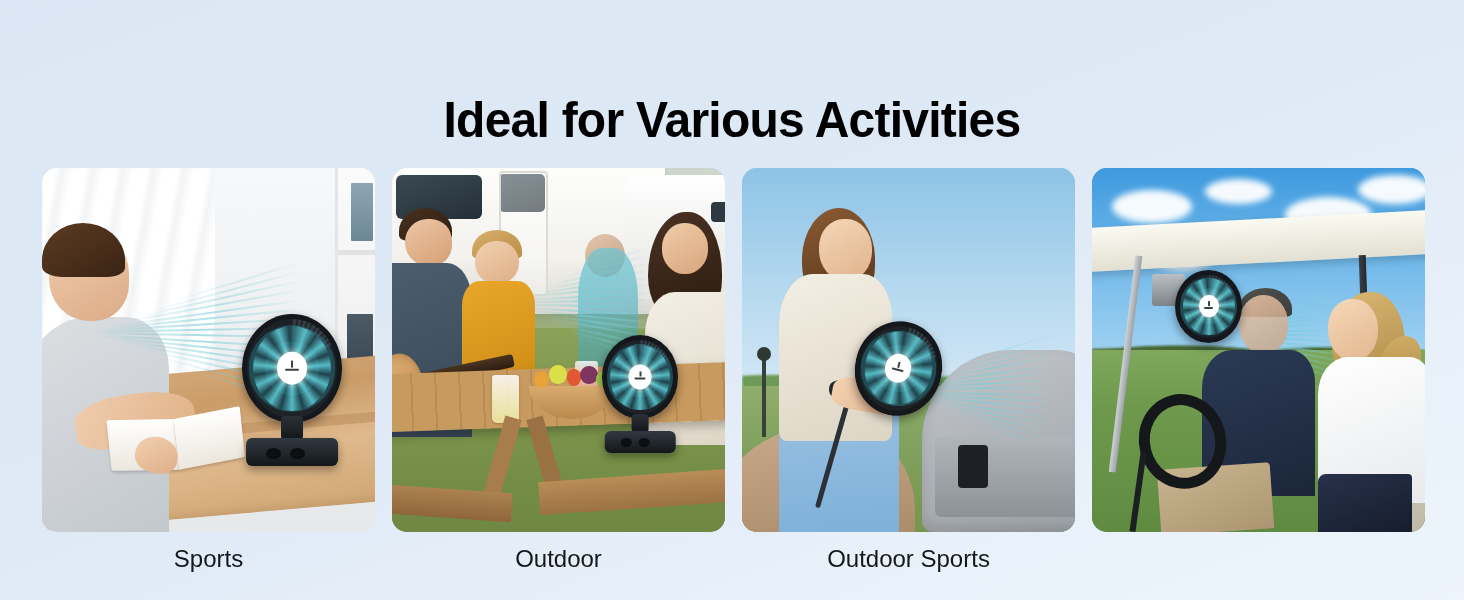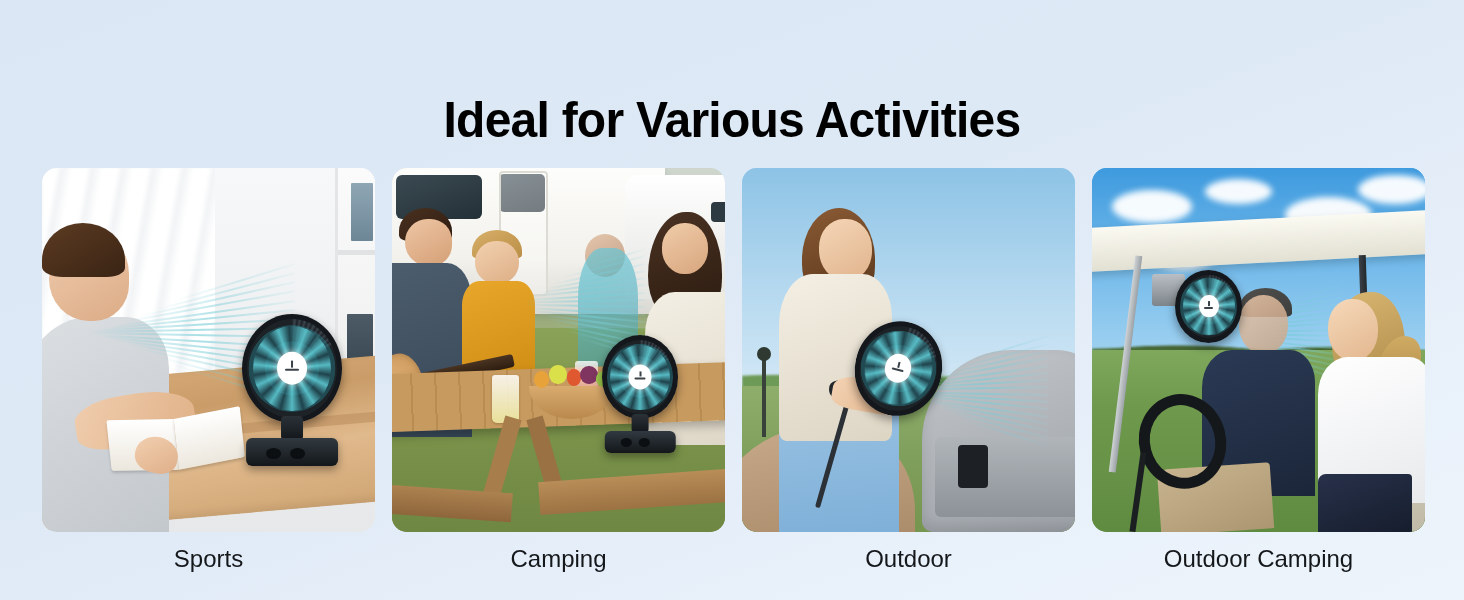--- a/index.html
+++ b/index.html
@@ -740,18 +740,17 @@
           <div class="fan-blades"></div>
           <div class="fan-hub"></div>
         </div>
       </div>
     </div>
 
   </div>
 
   <div class="captions">
     <div class="caption">Sports</div>
-    <div class="caption">Camping</div>
     <div class="caption">Outdoor</div>
-    <div class="caption">Outdoor Camping</div>
+    <div class="caption">Outdoor Sports</div>
   </div>
 
 </div>
 
 </body></html>

